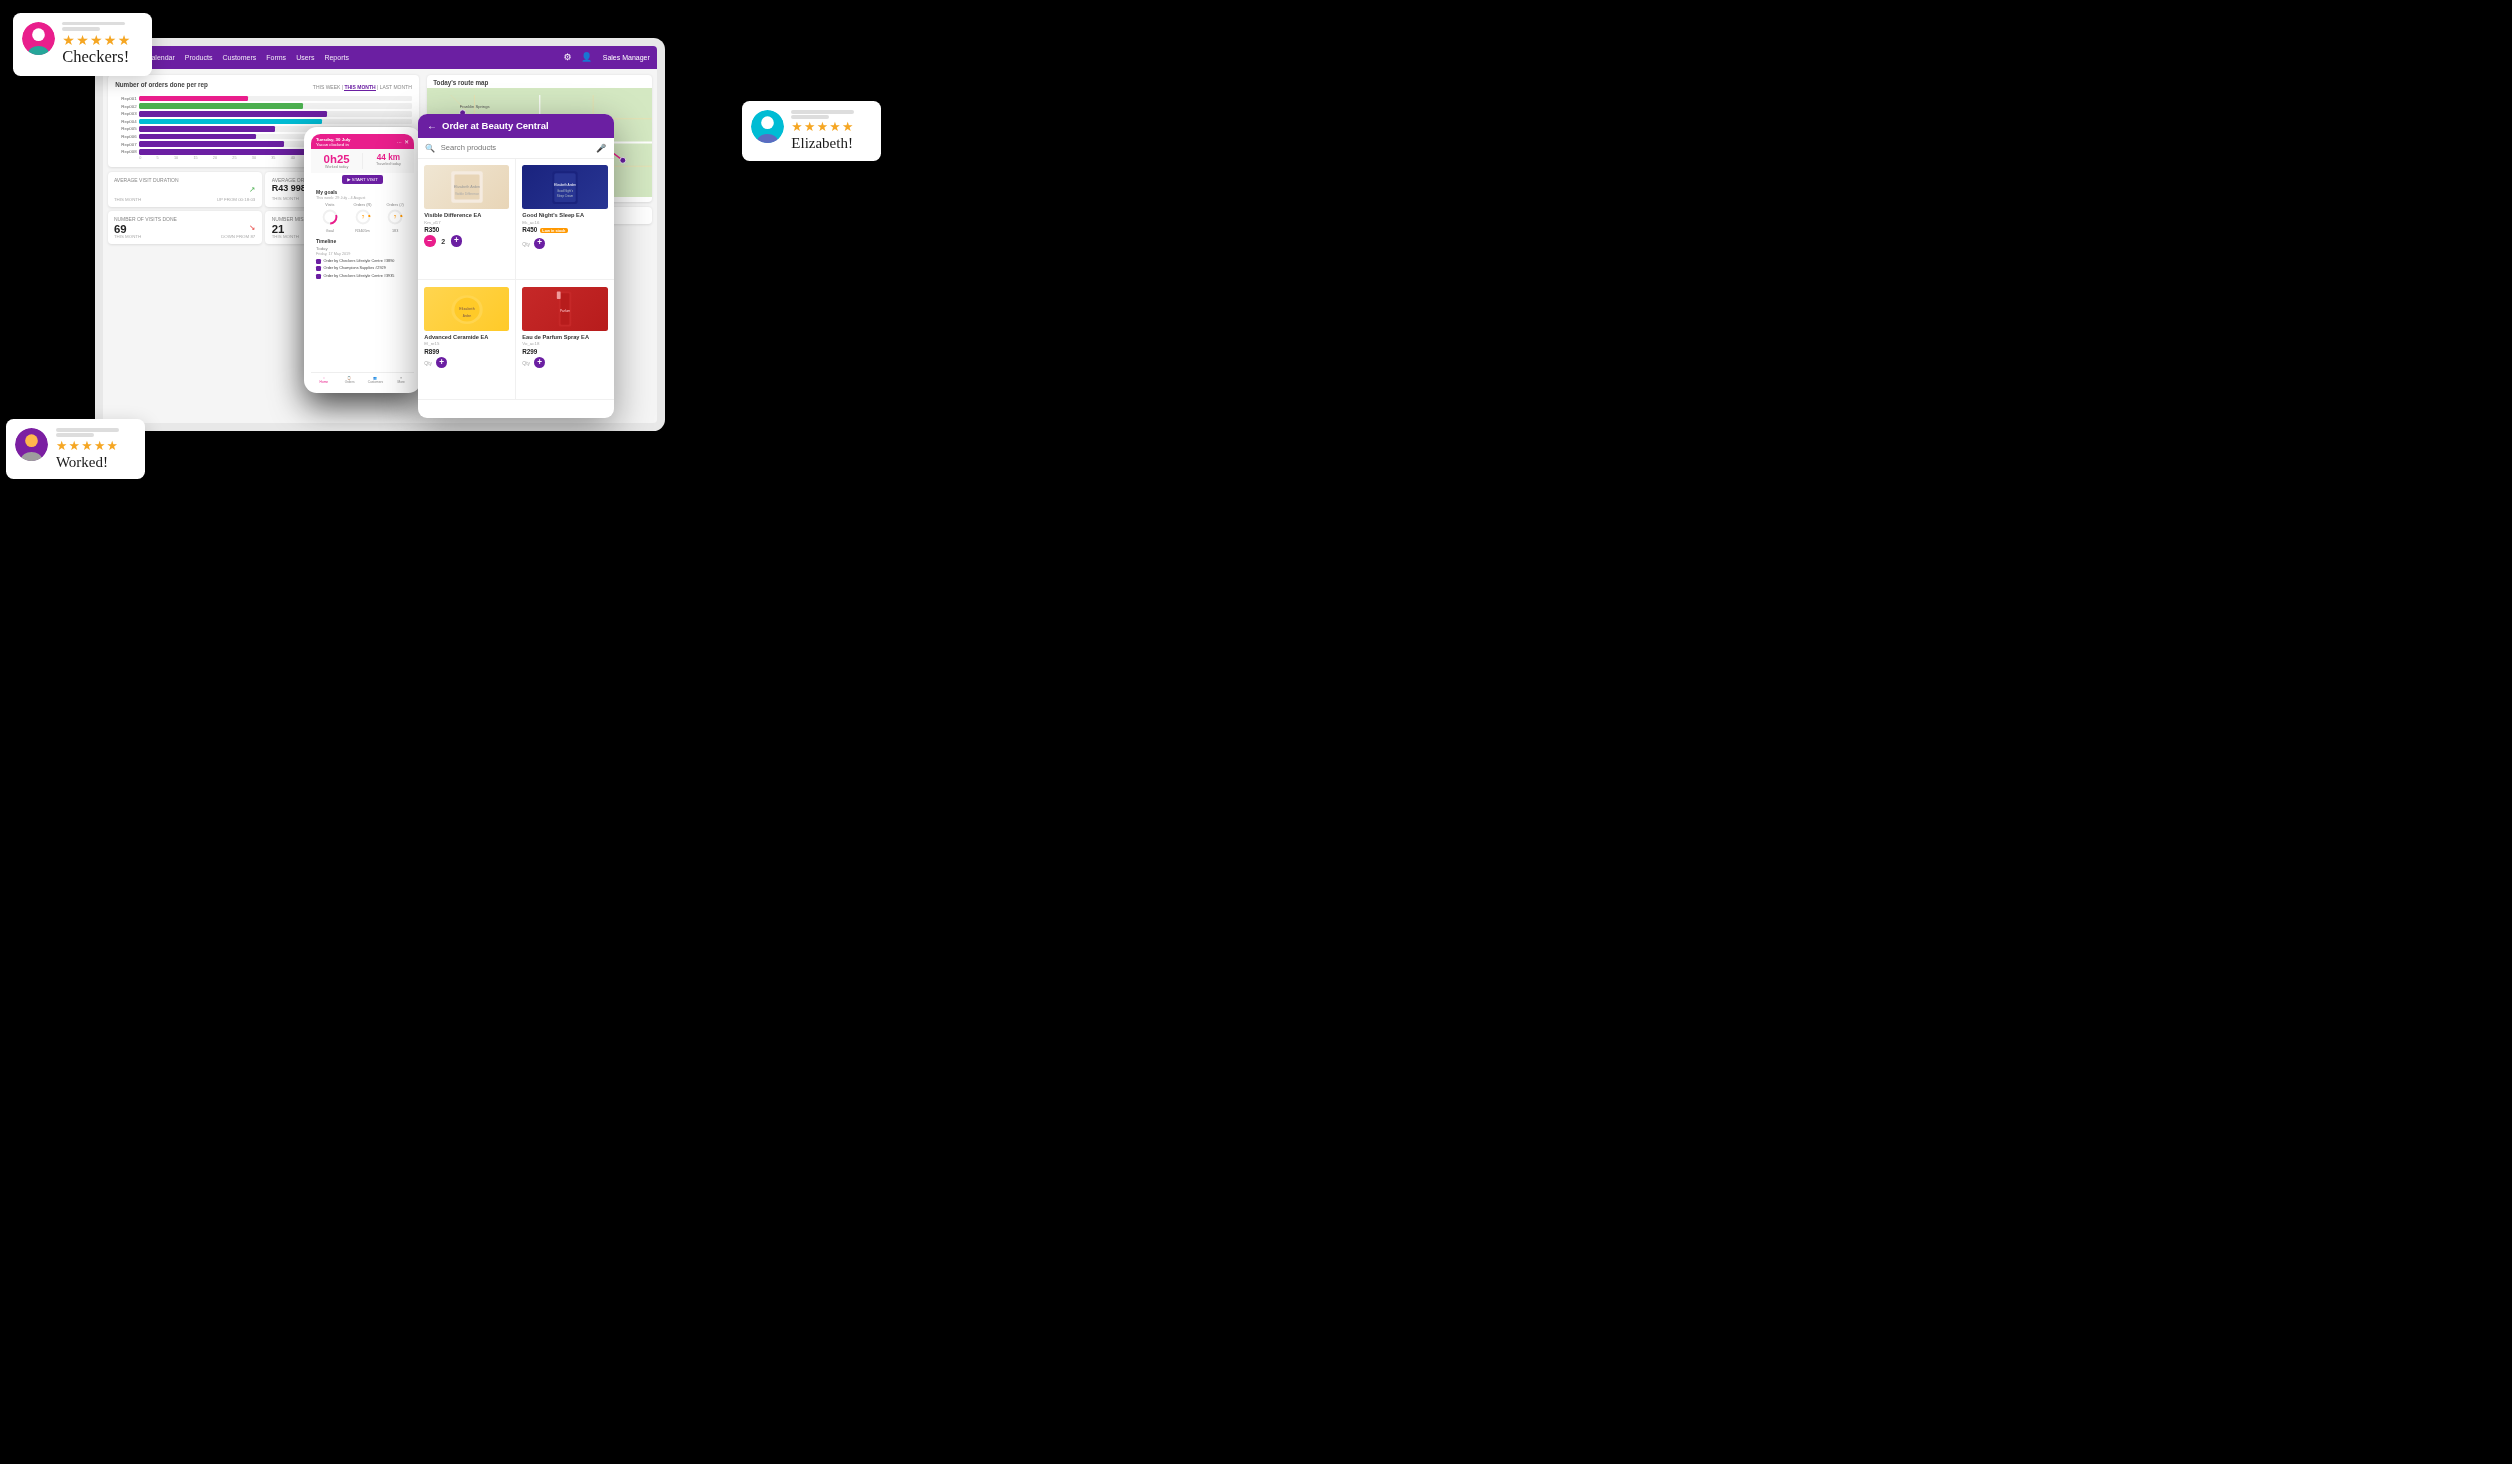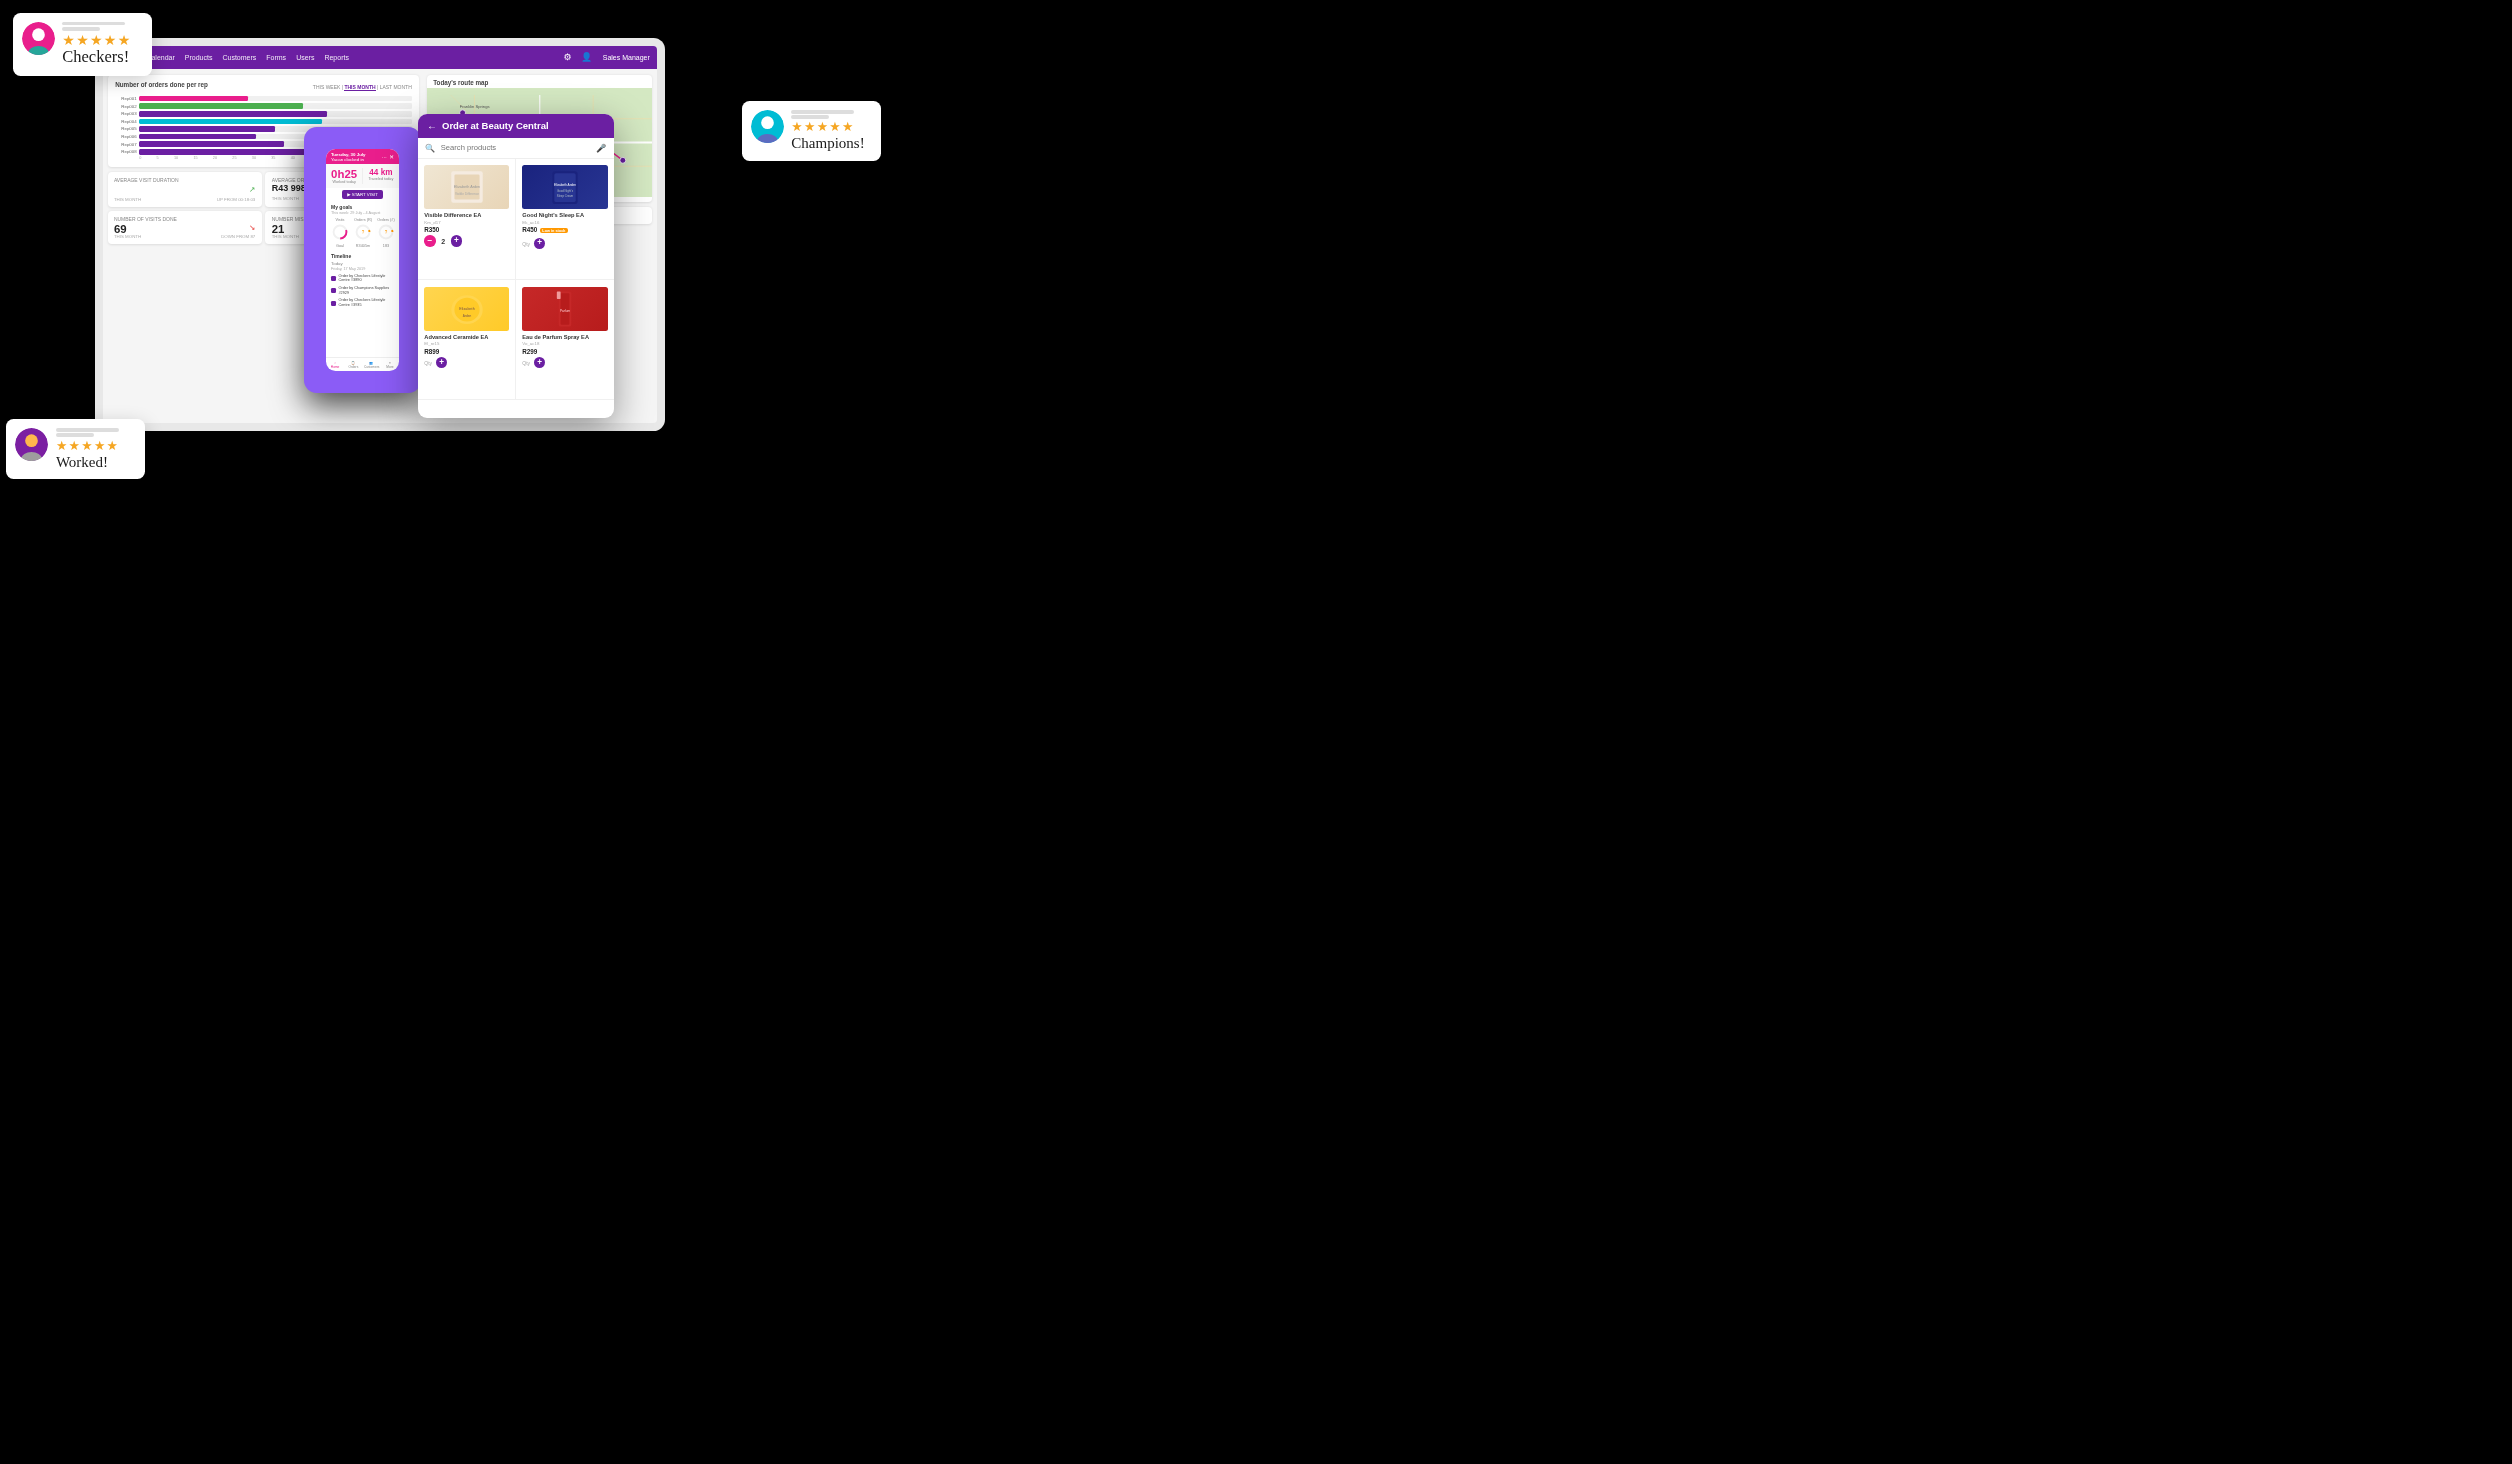--- a/index.html
+++ b/index.html
@@ -233,23 +233,23 @@
       line-height: 1.4;
     }
 
     
     .phone-shell {
       position: absolute;
       top: 127px;
       left: 304px;
       width: 117px;
       height: 266px;
-      background: #8b5cf6;
+      background: #ffffff;
       border-radius: 12.7px;
-      padding: 22px;
+      padding: 7px;
       box-shadow: 0 12.7px 32px rgba(0,0,0,0.7);
       z-index: 10;
     }
     .phone-screen {
       background: #fff;
       border-radius: 9.5px;
       height: 100%;
       overflow: hidden;
       display: flex;
       flex-direction: column;
@@ -1004,21 +1004,21 @@
       <circle cx="26" cy="20" r="10" fill="#fff"></circle>
       <ellipse cx="26" cy="48" rx="16" ry="10" fill="#5c6bc0"></ellipse>
     </svg>
   </div>
   <div class="review-content">
     <div class="review-lines">
       <div class="review-line long"></div>
       <div class="review-line short"></div>
     </div>
     <div class="stars small">★★★★★</div>
-    <div class="review-label invaluable">Champions!</div>
+    <div class="review-label invaluable">Elizabeth!</div>
   </div>
 </div>
 
 <div class="review-card bottom-left">
   <div class="review-avatar">
     <svg viewBox="0 0 52 52" width="33" height="33">
       <circle cx="26" cy="26" r="26" fill="#7b1fa2"></circle>
       <circle cx="26" cy="20" r="10" fill="#ffb74d"></circle>
       <ellipse cx="26" cy="48" rx="16" ry="10" fill="#9e9e9e"></ellipse>
     </svg>

